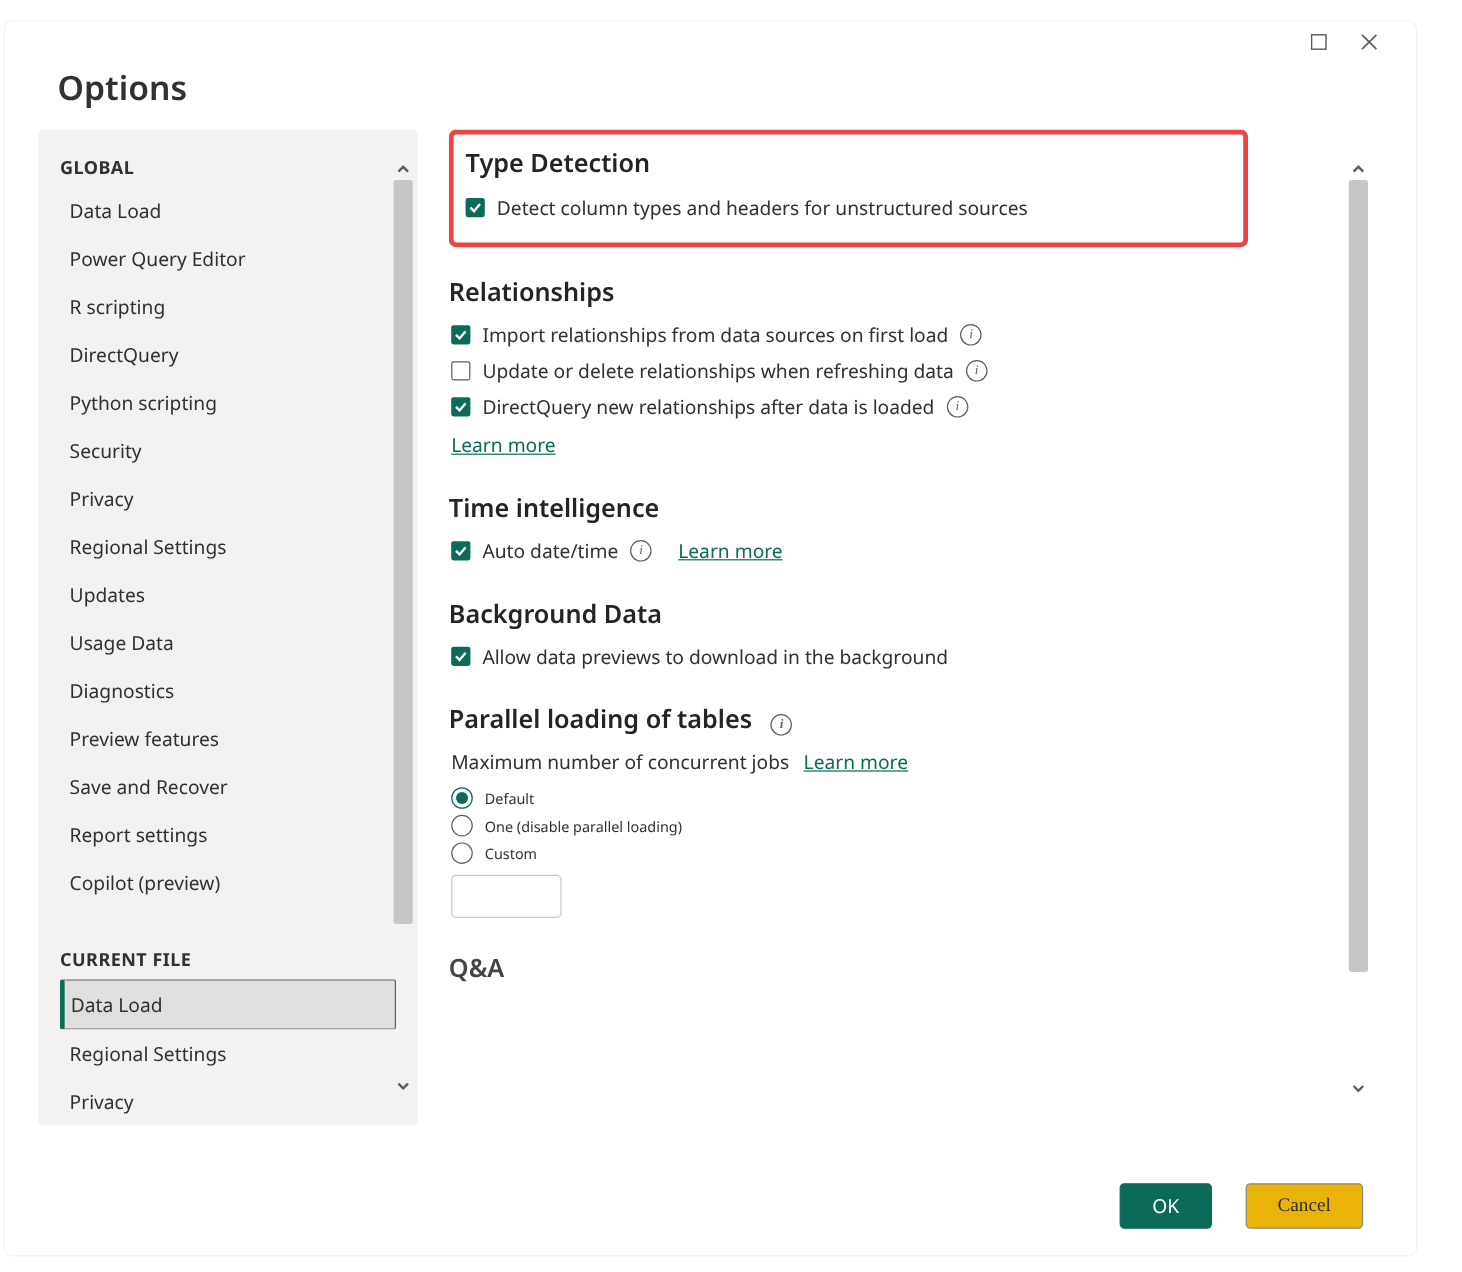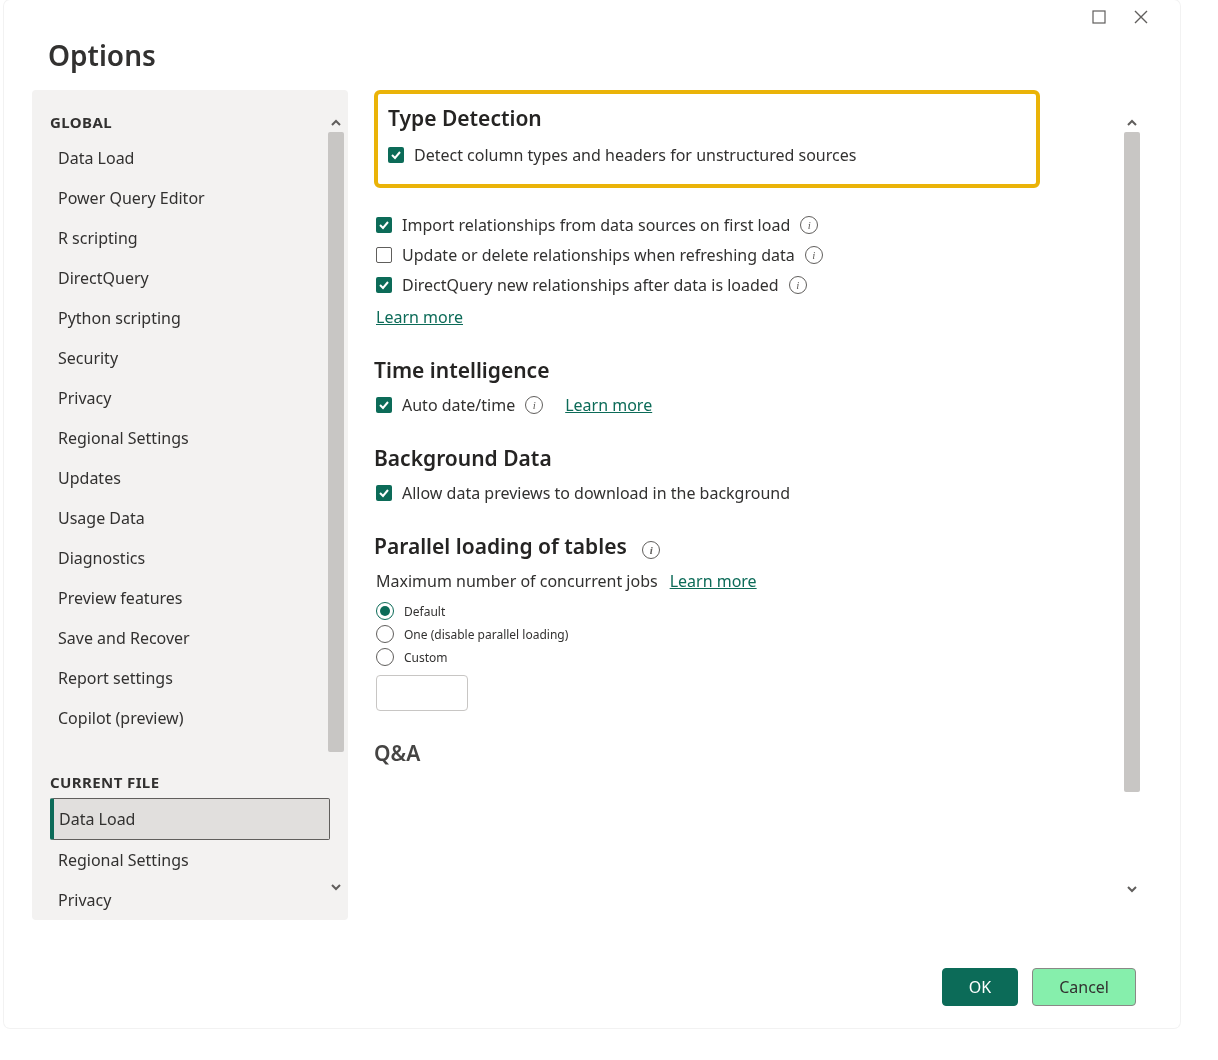--- a/index.html
+++ b/index.html
@@ -1,17 +1,17 @@
 <!DOCTYPE html>
 <html><head>
 <meta charset="utf-8">
 <style>
   * { box-sizing: border-box; font-family: "Segoe UI", system-ui, sans-serif; }
   body { margin: 0; background: #fff; width: 1218px; height: 1060px; position: relative; color: #323130; }
-  .dialog { position: absolute; left: 4px; top: 0; width: 1176px; height: 1028px; background: #fff; border-radius: 6px; box-shadow: 0 0 0 1px rgba(0,0,0,0.05); }
+  .dialog { position: absolute; left: 4px; top: 18px; width: 1176px; height: 1028px; background: #fff; border-radius: 6px; box-shadow: 0 0 0 1px rgba(0,0,0,0.05); }
   .titlebar-controls { position: absolute; top: 8px; right: 30px; display: flex; gap: 24px; }
   .titlebar-controls .ctl { width: 18px; height: 18px; cursor: pointer; color: #605e5c; display:flex; align-items:center; justify-content:center; }
   .dialog-header { padding: 36px 44px 8px 44px; }
   .dialog-title { font-size: 28px; font-weight: 600; color: #323130; }
   .dialog-body { display: flex; padding: 8px 44px 0 28px; height: 840px; }
   .sidebar { width: 316px; height: 830px; background: #f3f2f1; border-radius: 4px; position: relative; padding: 14px 18px 10px 18px; overflow: hidden; }
   .side-scroll { position: absolute; right: 2px; top: 24px; width: 20px; display:flex; flex-direction:column; align-items:center; height: calc(100% - 48px); }
   .side-scroll .arrow { width: 18px; height: 18px; display:flex; align-items:center; justify-content:center; color:#605e5c; cursor:pointer; }
   .side-scroll .track { flex:1; width:16px; background:transparent; position:relative; }
   .side-scroll .thumb { position:absolute; top:0; left:0; width:16px; height:620px; background:#c8c6c4; border-radius:2px; }
@@ -20,41 +20,41 @@
   .side-item.selected { background: #e1dfdd; border: 1px solid #605e5c; border-left: 4px solid #0c6b58; padding-left: 5px; }
   .content-wrap { flex:1; position:relative; margin-left: 26px; }
   .content { height: 830px; overflow: hidden; padding-right: 30px; }
   .content-scroll { position:absolute; right: -6px; top: 24px; width:20px; display:flex; flex-direction:column; align-items:center; height: calc(100% - 48px); }
   .content-scroll .arrow { width:18px; height:18px; display:flex; align-items:center; justify-content:center; color:#605e5c; cursor:pointer; }
   .content-scroll .track { flex:1; width:16px; position:relative; }
   .content-scroll .thumb { position:absolute; top:0; left:0; width:16px; height:660px; background:#c8c6c4; border-radius:2px; }
   .section-title { font-size: 21px; font-weight: 600; color:#252423; margin-top: 6px; margin-bottom: 10px; }
   .section-title.first { margin-top: 0; }
   .section-title .info-icon { margin-left: 10px; }
-  .highlight-box { border: 4px solid #eab308; border-radius: 6px; padding: 10px 180px 10px 10px; display:inline-block; margin-bottom: 18px; }
+  .highlight-box { border: 4px solid #ef4444; border-radius: 6px; padding: 10px 180px 10px 10px; display:inline-block; margin-bottom: 18px; }
   .highlight-box .section-title { margin-top:0; margin-bottom:12px; }
   .check-row { display:flex; align-items:center; gap: 10px; font-size: 16px; color:#323130; margin: 8px 0; }
   .cbox { width: 16px; height: 16px; display:inline-flex; align-items:center; justify-content:center; border-radius:2px; cursor:pointer; flex-shrink:0; }
   .cbox.checked { background:#0c6b58; }
   .cbox.checked svg { stroke:#fff; }
   .cbox.unchecked { border: 1.5px solid #605e5c; }
   .info-icon { width:18px; height:18px; border-radius:50%; border:1.3px solid #605e5c; display:inline-flex; align-items:center; justify-content:center; font-size:11px; color:#605e5c; cursor:pointer; font-style:italic; font-family: Georgia, serif; flex-shrink:0; }
   .link { color:#0c6b58; text-decoration:underline; font-size:16px; cursor:pointer; }
   .section { margin-bottom: 28px; }
   .section-body { margin-left: 2px; }
   .sub-label { font-size:16px; color:#323130; margin: 6px 0 10px 0; display:flex; align-items:center; gap:12px; }
   .radio-row { display:flex; align-items:center; gap:10px; font-size:12px; margin: 5px 0; }
   .radio { width:18px; height:18px; border:1.5px solid #605e5c; border-radius:50%; display:inline-flex; align-items:center; justify-content:center; cursor:pointer; flex-shrink:0; }
   .radio.selected { border-color:#0c6b58; }
   .radio.selected .dot { width:10px; height:10px; border-radius:50%; background:#0c6b58; }
   .num-input { width:92px; height:36px; border:1px solid #c8c6c4; border-radius:4px; background:#fff; margin-top:4px; }
-  .dialog-footer { position:absolute; bottom: 22px; right: 44px; display:flex; gap:14px; }
+  .dialog-footer { position:absolute; bottom: 22px; right: 44px; display:flex; gap:28px; }
   .btn { height:38px; padding:0 26px; border-radius:4px; font-size:16px; cursor:pointer; display:flex; align-items:center; justify-content:center; }
   .btn-primary { background:#0c6b58; color:#fff; border:1px solid #0c6b58; }
-  .btn-secondary { background:#86efac; color:#323130; border:1px solid #8a8886; }
+  .btn-secondary { background:#eab308; color:#323130; border:1px solid #8a8886;font-family:Liberation Serif, serif; }
   .spacer { height: 26px; }
 </style>
 </head>
 <body>
 
 <div class="dialog">
 
   <div class="titlebar-controls">
     <div class="ctl">
       <svg width="14" height="14" viewBox="0 0 14 14">
@@ -127,20 +127,21 @@
                 <svg width="12" height="12" viewBox="0 0 12 12">
                   <path d="M2 6 L5 9 L10 3" fill="none" stroke-width="2"></path>
                 </svg>
               </span>
             <span>Detect column types and headers for unstructured sources</span>
           </div>
         </div>
 
         
         <div class="section">
+          <div class="section-title">Relationships</div>
           <div class="section-body">
             <div class="check-row">
               <span class="cbox checked">
                   <svg width="12" height="12" viewBox="0 0 12 12">
                     <path d="M2 6 L5 9 L10 3" fill="none" stroke-width="2"></path>
                   </svg>
                 </span>
               <span>Import relationships from data sources on first load</span>
               <span class="info-icon">i</span>
             </div>

